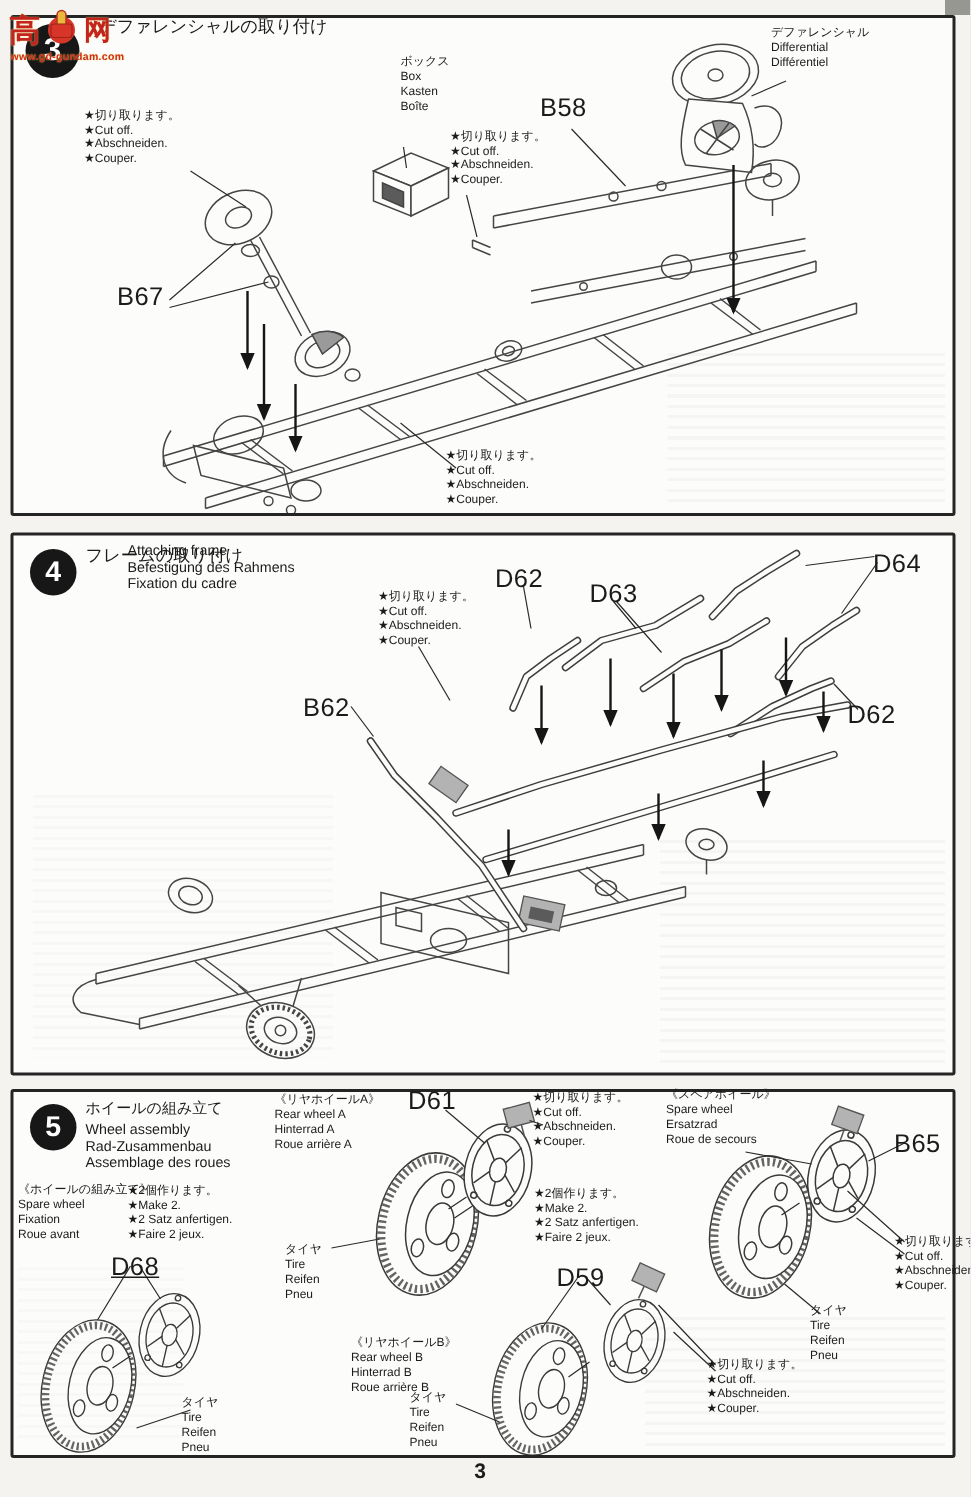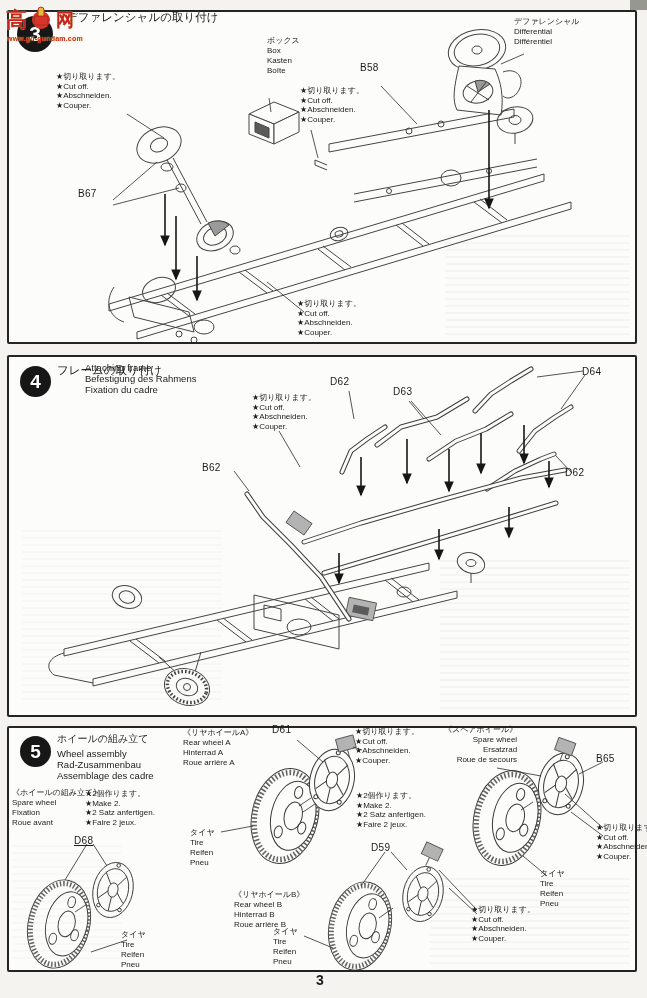--- a/index.html
+++ b/index.html
@@ -8,21 +8,21 @@
   .panel{position:absolute;left:7px;width:630px;background:#fcfcfa;
          border:2px solid #242424;border-radius:2px;box-sizing:border-box;}
   #panel3{top:10px;height:334px;}
   #panel4{top:355px;height:362px;}
   #panel5{top:726px;height:246px;}
   .panel svg{position:absolute;left:0;top:0;}
   .lbl{position:absolute;z-index:3;}
   .note{font-size:8px;line-height:9.6px;}
   .note div,.l4 div{white-space:nowrap;}
   .l4{font-size:8px;line-height:10px;}
-  .part{font-size:10px;letter-spacing:.3px;}
+  .part{font-size:17px;letter-spacing:.3px;}
   .ttl-ja{font-size:11.5px;white-space:nowrap;}
   .ttl-lat{font-size:9.5px;line-height:11.2px;}
   .badge{position:absolute;z-index:3;border-radius:50%;background:#171717;color:#fff;
          font-weight:bold;display:flex;align-items:center;justify-content:center;}
   .badge.b3{left:17px;top:16px;width:36px;height:36px;font-size:21px;z-index:4;}
   .badge.b4{left:20px;top:366px;width:31px;height:31px;font-size:19px;}
   .badge.b5{left:20px;top:736px;width:31px;height:31px;font-size:19px;}
   .bleed{position:absolute;z-index:1;opacity:.5;
          background:repeating-linear-gradient(180deg,rgba(110,112,125,.10) 0 2px,rgba(0,0,0,0) 2px 7px);}
   .wm{position:absolute;left:6px;top:5px;width:86px;height:56px;z-index:6;}
@@ -345,36 +345,36 @@
   <div class="lbl part" style="left:330px;top:376px;">D62</div>
   <div class="lbl part" style="left:393px;top:386px;">D63</div>
   <div class="lbl part" style="left:582px;top:366px;">D64</div>
   <div class="lbl part" style="left:565px;top:467px;">D62</div>
   <div class="lbl part" style="left:202px;top:462px;">B62</div>
 
   <div class="lbl ttl-ja" style="left:57px;top:732px;font-size:10px;">ホイールの組み立て</div>
   <div class="lbl ttl-lat" style="left:57px;top:748px;">
     <div>Wheel assembly</div>
     <div>Rad-Zusammenbau</div>
-    <div>Assemblage des cadre</div>
+    <div>Assemblage des roues</div>
   </div>
   <div class="lbl l4" style="left:183px;top:728px;">
     <div>《リヤホイールA》</div>
       <div>Rear wheel A</div>
     <div>Hinterrad A</div>
       <div>Roue arrière A</div>
   </div>
   <div class="lbl part" style="left:272px;top:724px;">D61</div>
   <div class="lbl note" style="left:355px;top:727px;">
     <div>★切り取ります。</div>
       <div>★Cut off.</div>
     <div>★Abschneiden.</div>
       <div>★Couper.</div>
   </div>
-  <div class="lbl l4" style="left:444px;top:725px;text-align:right;">
+  <div class="lbl l4" style="left:444px;top:725px;">
     <div>《スペアホイール》</div>
       <div>Spare wheel</div>
     <div>Ersatzrad</div>
       <div>Roue de secours</div>
   </div>
   <div class="lbl part" style="left:596px;top:753px;">B65</div>
   <div class="lbl l4" style="left:12px;top:788px;">
     <div>《ホイールの組み立て》</div>
       <div>Spare wheel</div>
     <div>Fixation</div>

